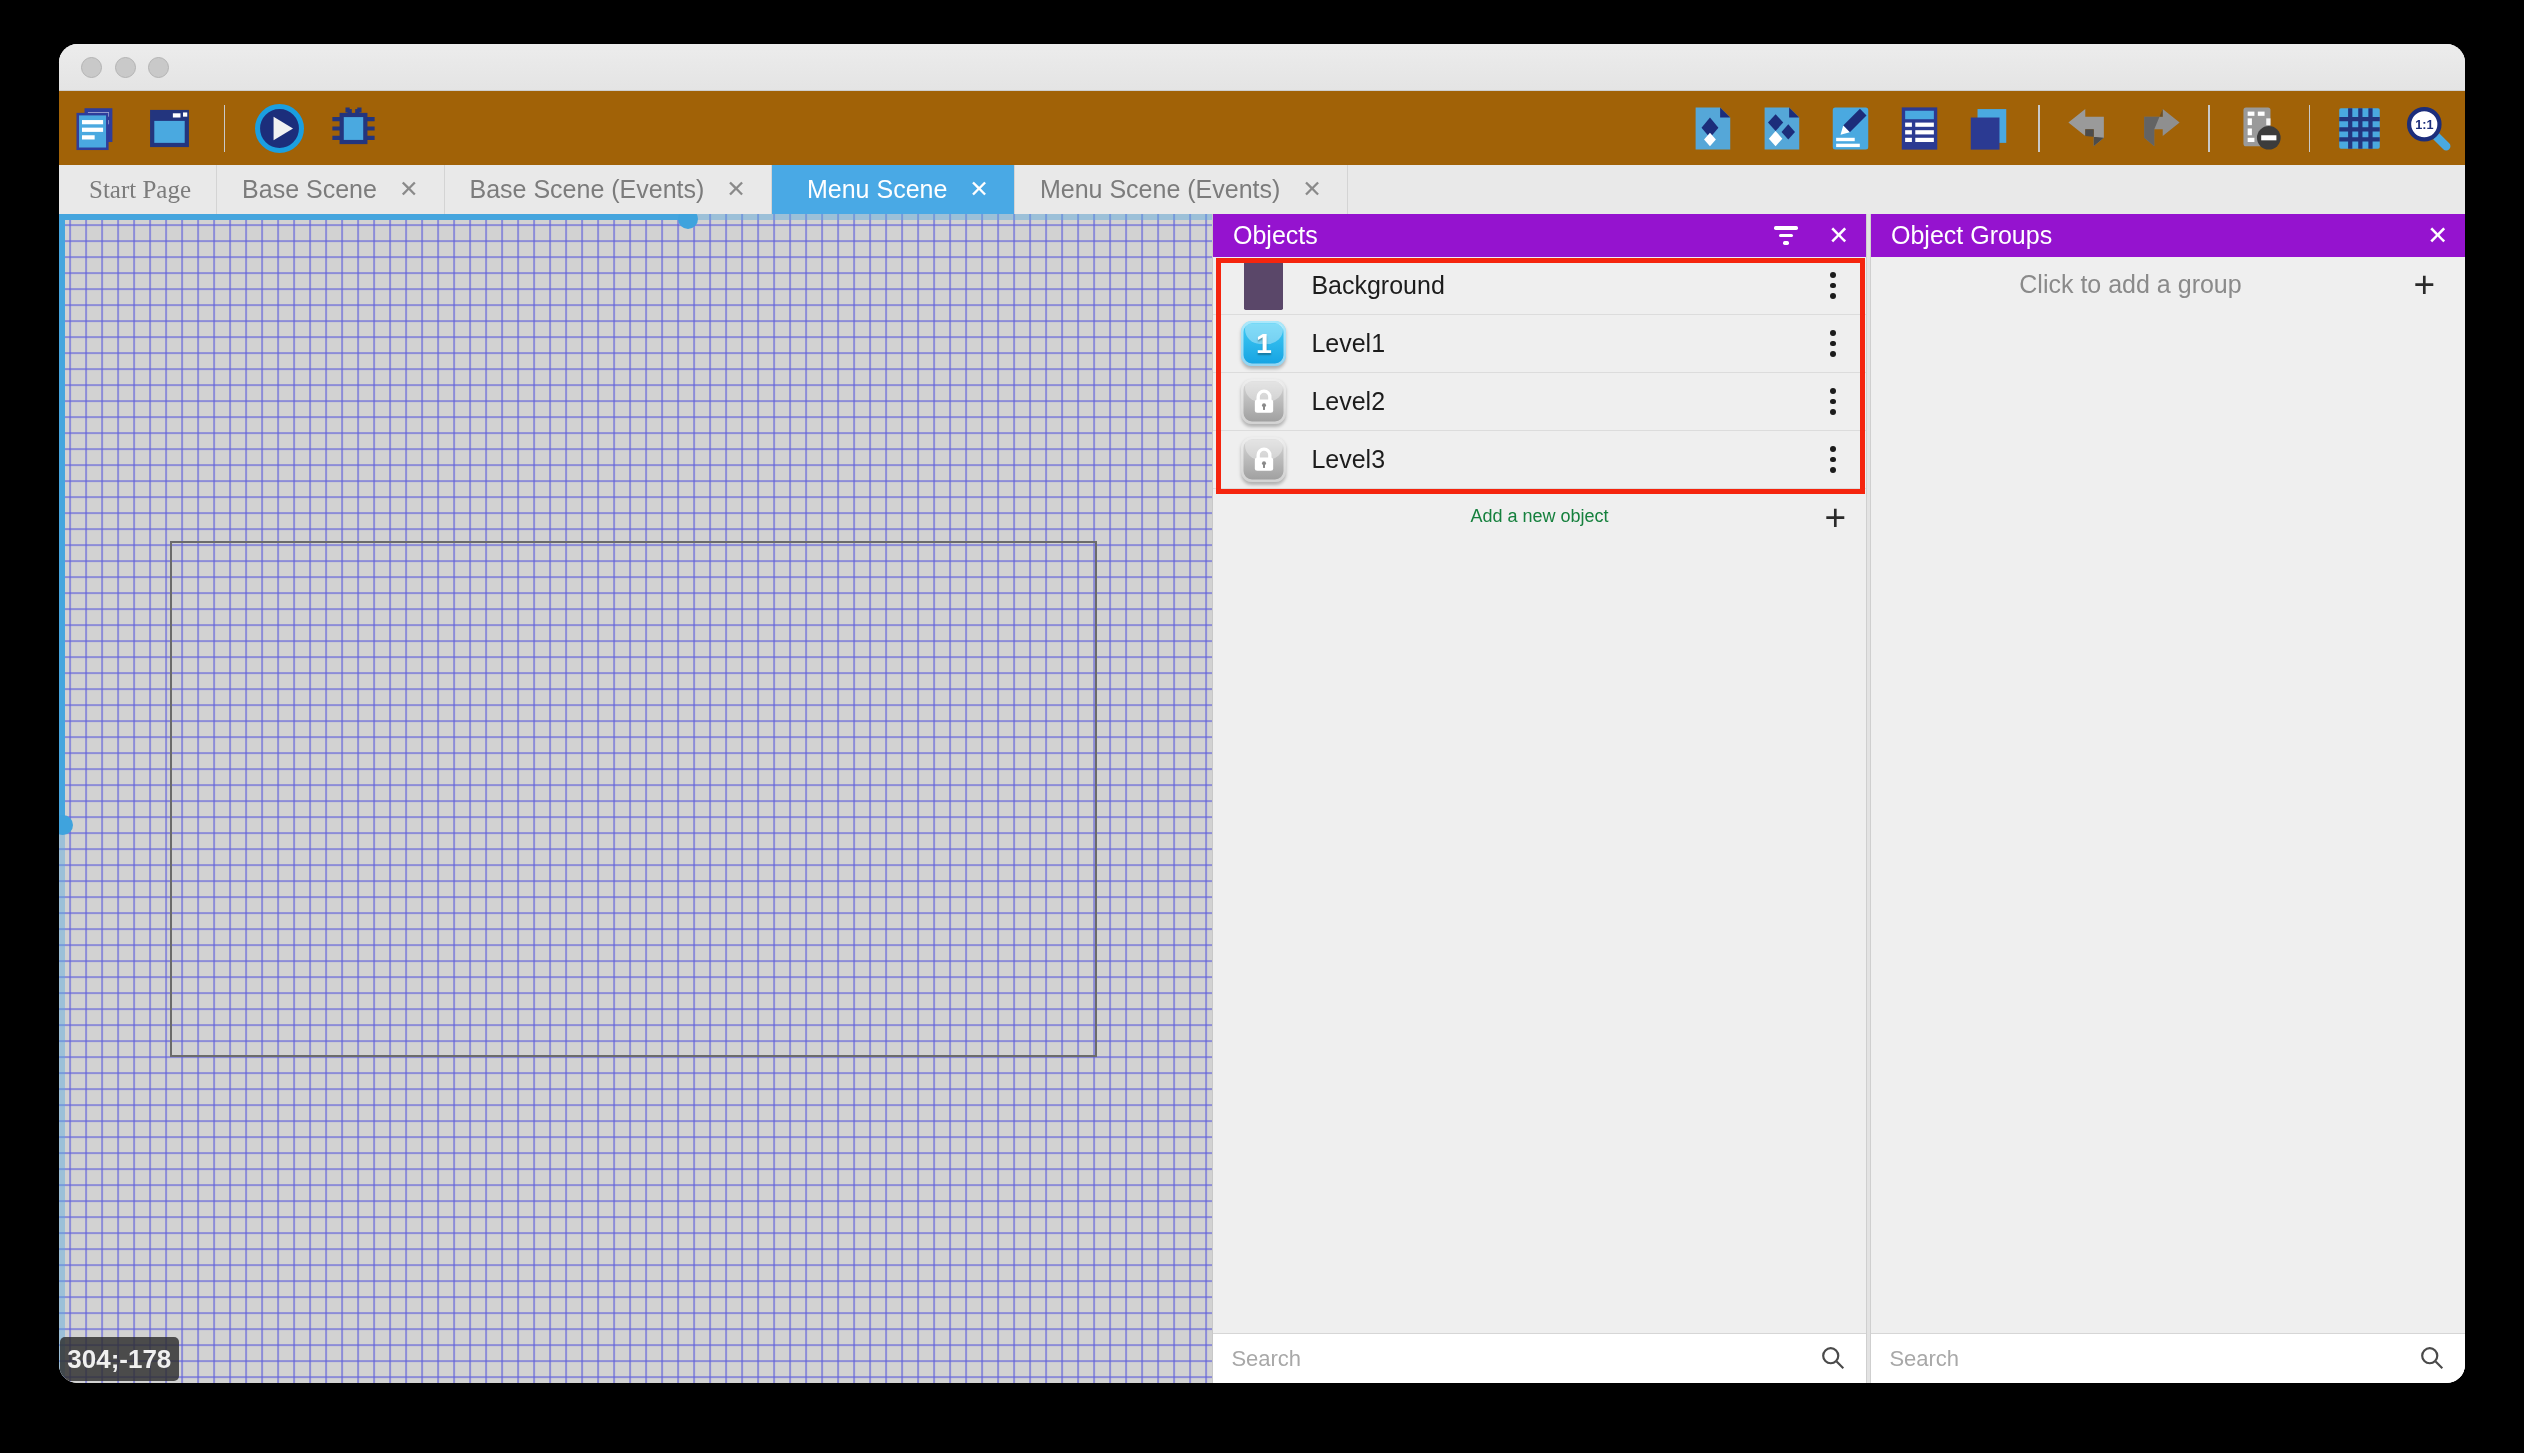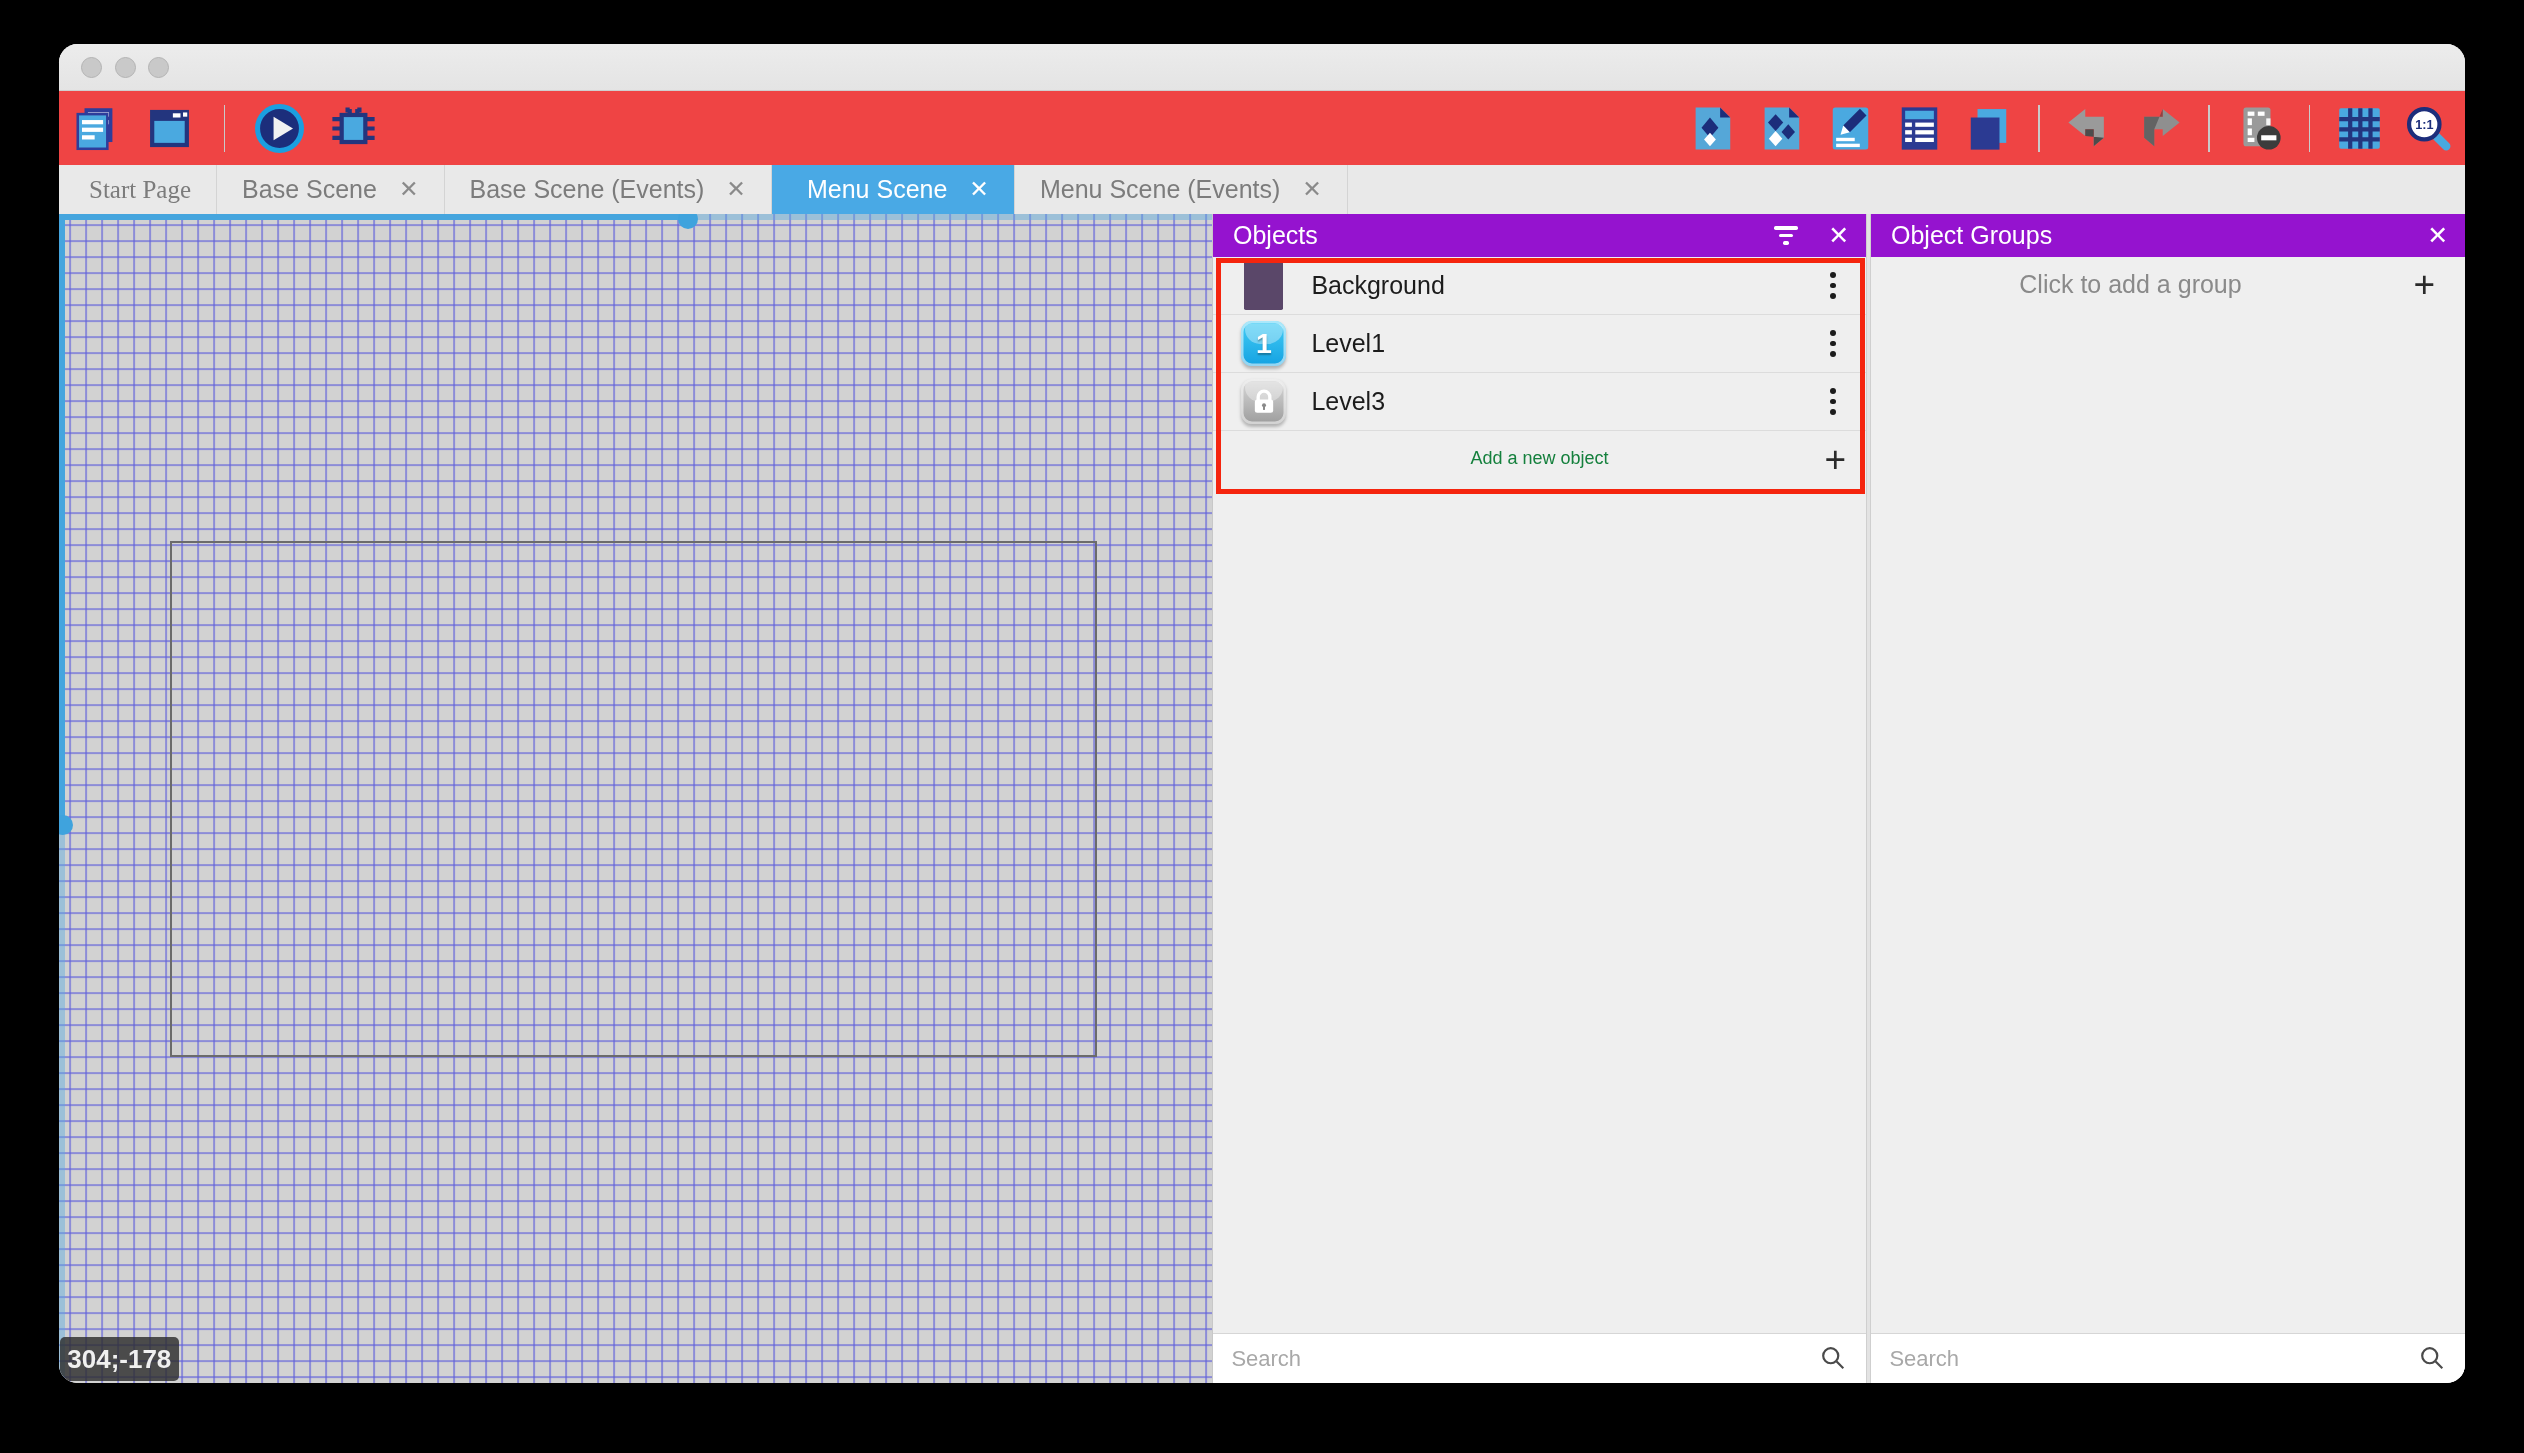--- a/index.html
+++ b/index.html
@@ -16,21 +16,21 @@
 
   
   .titlebar{ height:47px; flex:0 0 47px; background:linear-gradient(#ececec,#e4e4e4);
              border-bottom:0.8px solid #cfcfcf; position:relative;
              display:flex; align-items:center; justify-content:center; }
   .traffic{ position:absolute; left:22px; top:0; height:100%; display:flex; align-items:center; gap:12.6px; }
   .light{ width:21px; height:21px; border-radius:50%; background:#c9c9c9; border:0.8px solid #b3b3b3; }
   .win-title{ font-size:22.6px; font-weight:bold; color:#8f8f8f; letter-spacing:0.2px; }
 
   
-  .toolbar{ height:74px; flex:0 0 74px; background:#ef4444; position:relative; }
+  .toolbar{ height:74px; flex:0 0 74px; background:#a16207; position:relative; }
   .tool-group{ position:absolute; top:0; height:100%; display:flex; align-items:center; }
   .tg-left{ left:11.7px; gap:25px; }
   .tg-right{ right:11.7px; gap:20px; }
   .tool-btn{ width:49px; height:49px; display:flex; align-items:center; justify-content:center; }
   .tool-sep{ width:1.7px; height:47px; background:#c9c9c9; margin:0 5px; }
 
   
   .tabbar{ height:49px; flex:0 0 49px; background:#e9e9e9; display:flex; align-items:stretch; }
   .tab{ display:flex; align-items:center; gap:22px; padding:0 25px;
         font-size:25px; color:#7c7c7c; border-right:0.8px solid #d4d4d4; white-space:nowrap; }
@@ -349,32 +349,50 @@
               </div>
             </div>
     <div class="obj-label">Level1</div>
     <div class="kebab">
               <i></i>
               <i></i>
               <i></i>
             </div>
   </div>
 
-
   <div class="obj-row">
     <div class="obj-icon-cell">
               <div class="btn-sprite btn-gray">
                 <svg class="btn-lock" width="25" height="27" viewBox="0 0 30 32">
                   <path d="M8 14 v-4 a7 7 0 0 1 14 0 v4" fill="none" stroke="#fff" stroke-width="4"></path>
                   <rect x="4" y="13" width="22" height="16" rx="3" fill="#fff"></rect>
                   <circle cx="15" cy="20" r="2.4" fill="#8a8a8a"></circle>
                   <rect x="13.8" y="21" width="2.4" height="4.5" fill="#8a8a8a"></rect>
                 </svg>
               </div>
             </div>
+    <div class="obj-label">Level2</div>
+    <div class="kebab">
+              <i></i>
+              <i></i>
+              <i></i>
+            </div>
+  </div>
+
+  <div class="obj-row">
+    <div class="obj-icon-cell">
+              <div class="btn-sprite btn-gray">
+                <svg class="btn-lock" width="25" height="27" viewBox="0 0 30 32">
+                  <path d="M8 14 v-4 a7 7 0 0 1 14 0 v4" fill="none" stroke="#fff" stroke-width="4"></path>
+                  <rect x="4" y="13" width="22" height="16" rx="3" fill="#fff"></rect>
+                  <circle cx="15" cy="20" r="2.4" fill="#8a8a8a"></circle>
+                  <rect x="13.8" y="21" width="2.4" height="4.5" fill="#8a8a8a"></rect>
+                </svg>
+              </div>
+            </div>
     <div class="obj-label">Level3</div>
     <div class="kebab">
               <i></i>
               <i></i>
               <i></i>
             </div>
   </div>
 </div>
       <div class="add-row">
         <span class="add-label">Add a new object</span>

